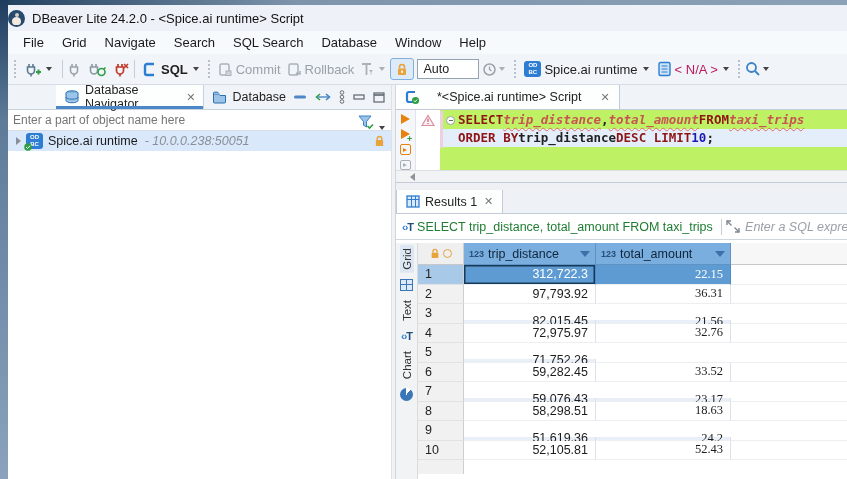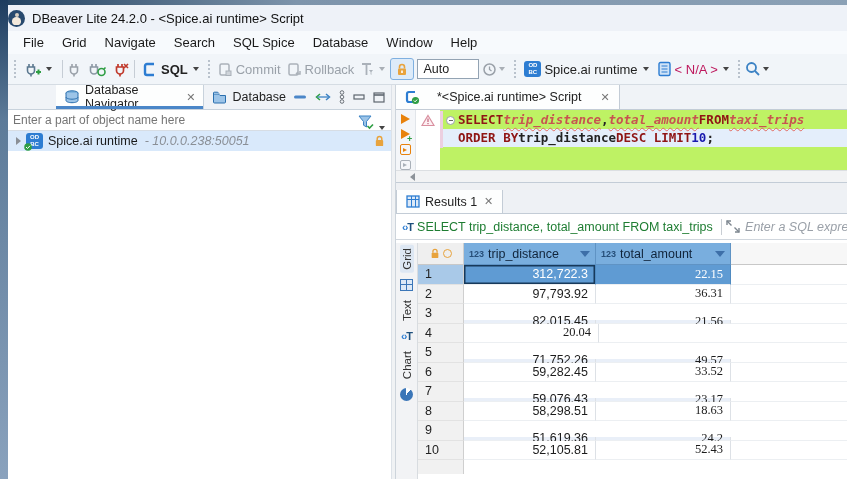--- a/index.html
+++ b/index.html
@@ -138,21 +138,21 @@
   <div class="titlebar">
     <span class="beaver ic"></span>
     <span>DBeaver Lite 24.2.0 - &lt;Spice.ai runtime&gt; Script</span>
   </div>
 
   <div class="menubar">
     <span class="menu-item">File</span>
     <span class="menu-item">Grid</span>
     <span class="menu-item">Navigate</span>
     <span class="menu-item">Search</span>
-    <span class="menu-item">SQL Spice</span>
+    <span class="menu-item">SQL Search</span>
     <span class="menu-item">Database</span>
     <span class="menu-item">Window</span>
     <span class="menu-item">Help</span>
   </div>
 
   <div class="toolbar">
     <span class="grip"></span>
     <span class="tbtn">
       <svg class="ic" width="17" height="15" viewBox="0 0 17 15">
           <path d="M5 2v3M9 2v3M3.5 5h7v3.5a3.5 3.5 0 0 1-7 0z" fill="none" stroke="#5b788f" stroke-width="1.6"></path>
@@ -446,27 +446,27 @@
                 <div class="g-rest"></div>
               </div>
               <div class="g-row striped">
                 <div class="g-num">3</div>
                 <div class="g-cell">82,015.45</div>
                 <div class="g-cell c2">21.56</div>
                 <div class="g-rest"></div>
               </div>
               <div class="g-row">
                 <div class="g-num">4</div>
-                <div class="g-cell c2">20.04</div>
+                <div class="g-cell">72,975.97</div>
+                <div class="g-cell c2">32.76</div>
                 <div class="g-rest"></div>
               </div>
               <div class="g-row striped">
                 <div class="g-num">5</div>
                 <div class="g-cell">71,752.26</div>
-                <div class="g-cell c2">49.57</div>
                 <div class="g-rest"></div>
               </div>
               <div class="g-row">
                 <div class="g-num">6</div>
                 <div class="g-cell">59,282.45</div>
                 <div class="g-cell c2">33.52</div>
                 <div class="g-rest"></div>
               </div>
               <div class="g-row striped">
                 <div class="g-num">7</div>

